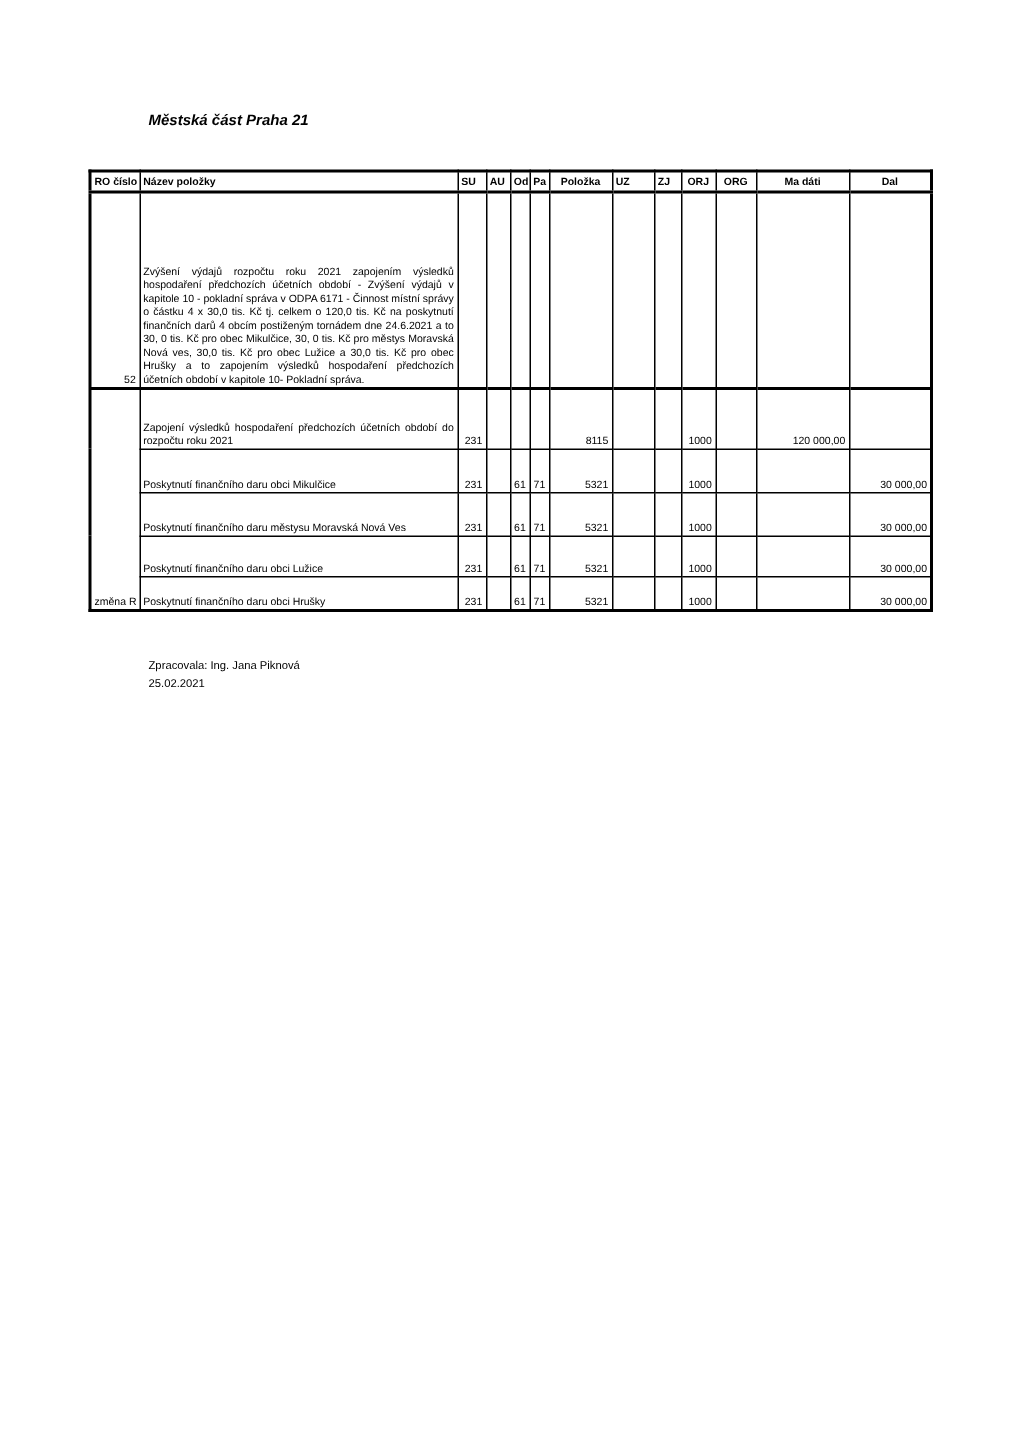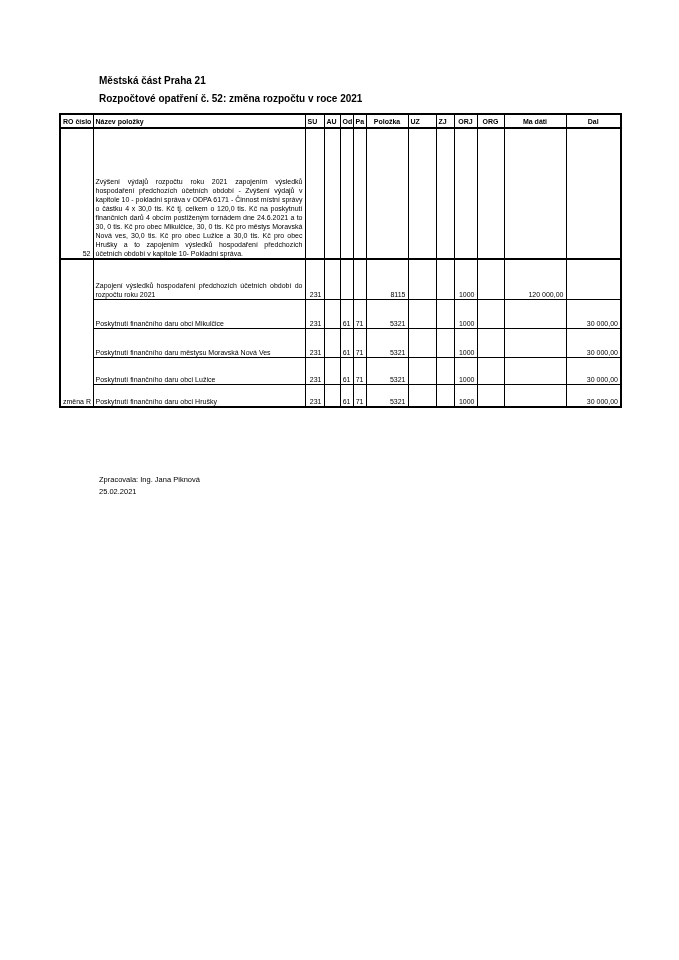--- a/index.html
+++ b/index.html
@@ -6,21 +6,21 @@
   html, body { margin: 0; padding: 0; }
   body {
     width: 679px; height: 960px;
     background: #ffffff;
     position: relative;
     font-family: "Liberation Sans", sans-serif;
     color: #000000;
     -webkit-font-smoothing: antialiased;
   }
 
-  .doc-header { position: absolute; left: 99px; top: 72px; }
+  .doc-header { position: absolute; left: 99px; top: 72px; font-style: italic; }
   .doc-header .t-line {
     font-weight: bold;
     font-size: 10px;
     line-height: 18px;
     white-space: nowrap;
   }
 
   table.budget {
     position: absolute; left: 59px; top: 113px;
     border-collapse: collapse;
@@ -80,33 +80,32 @@
     padding: 0 3px 3px 3px;
     white-space: nowrap;
   }
   td.name.justify { text-align: justify; white-space: normal; }
   td.num {
     text-align: right;
     padding: 0 3px 3px 2px;
     white-space: nowrap;
   }
 
-  .doc-footer { position: absolute; left: 99px; top: 438px; margin-top: 36px; }
+  .doc-footer { position: absolute; left: 99px; top: 438px; }
   .doc-footer .f-line {
     font-size: 7.5px;
     line-height: 12px;
     white-space: nowrap;
   }
 </style>
 </head>
 <body>
 
 <div class="doc-header">
   <div class="t-line">Městská část Praha 21</div>
-  <div class="t-line">Rozpočtové opatření č. 52: změna rozpočtu v roce 2021</div>
 </div>
 
 <table class="budget">
   <colgroup>
     <col style="width:33px">
       <col style="width:212px">
       <col style="width:19px">
       <col style="width:16px">
     <col style="width:13px">
       <col style="width:13px">

